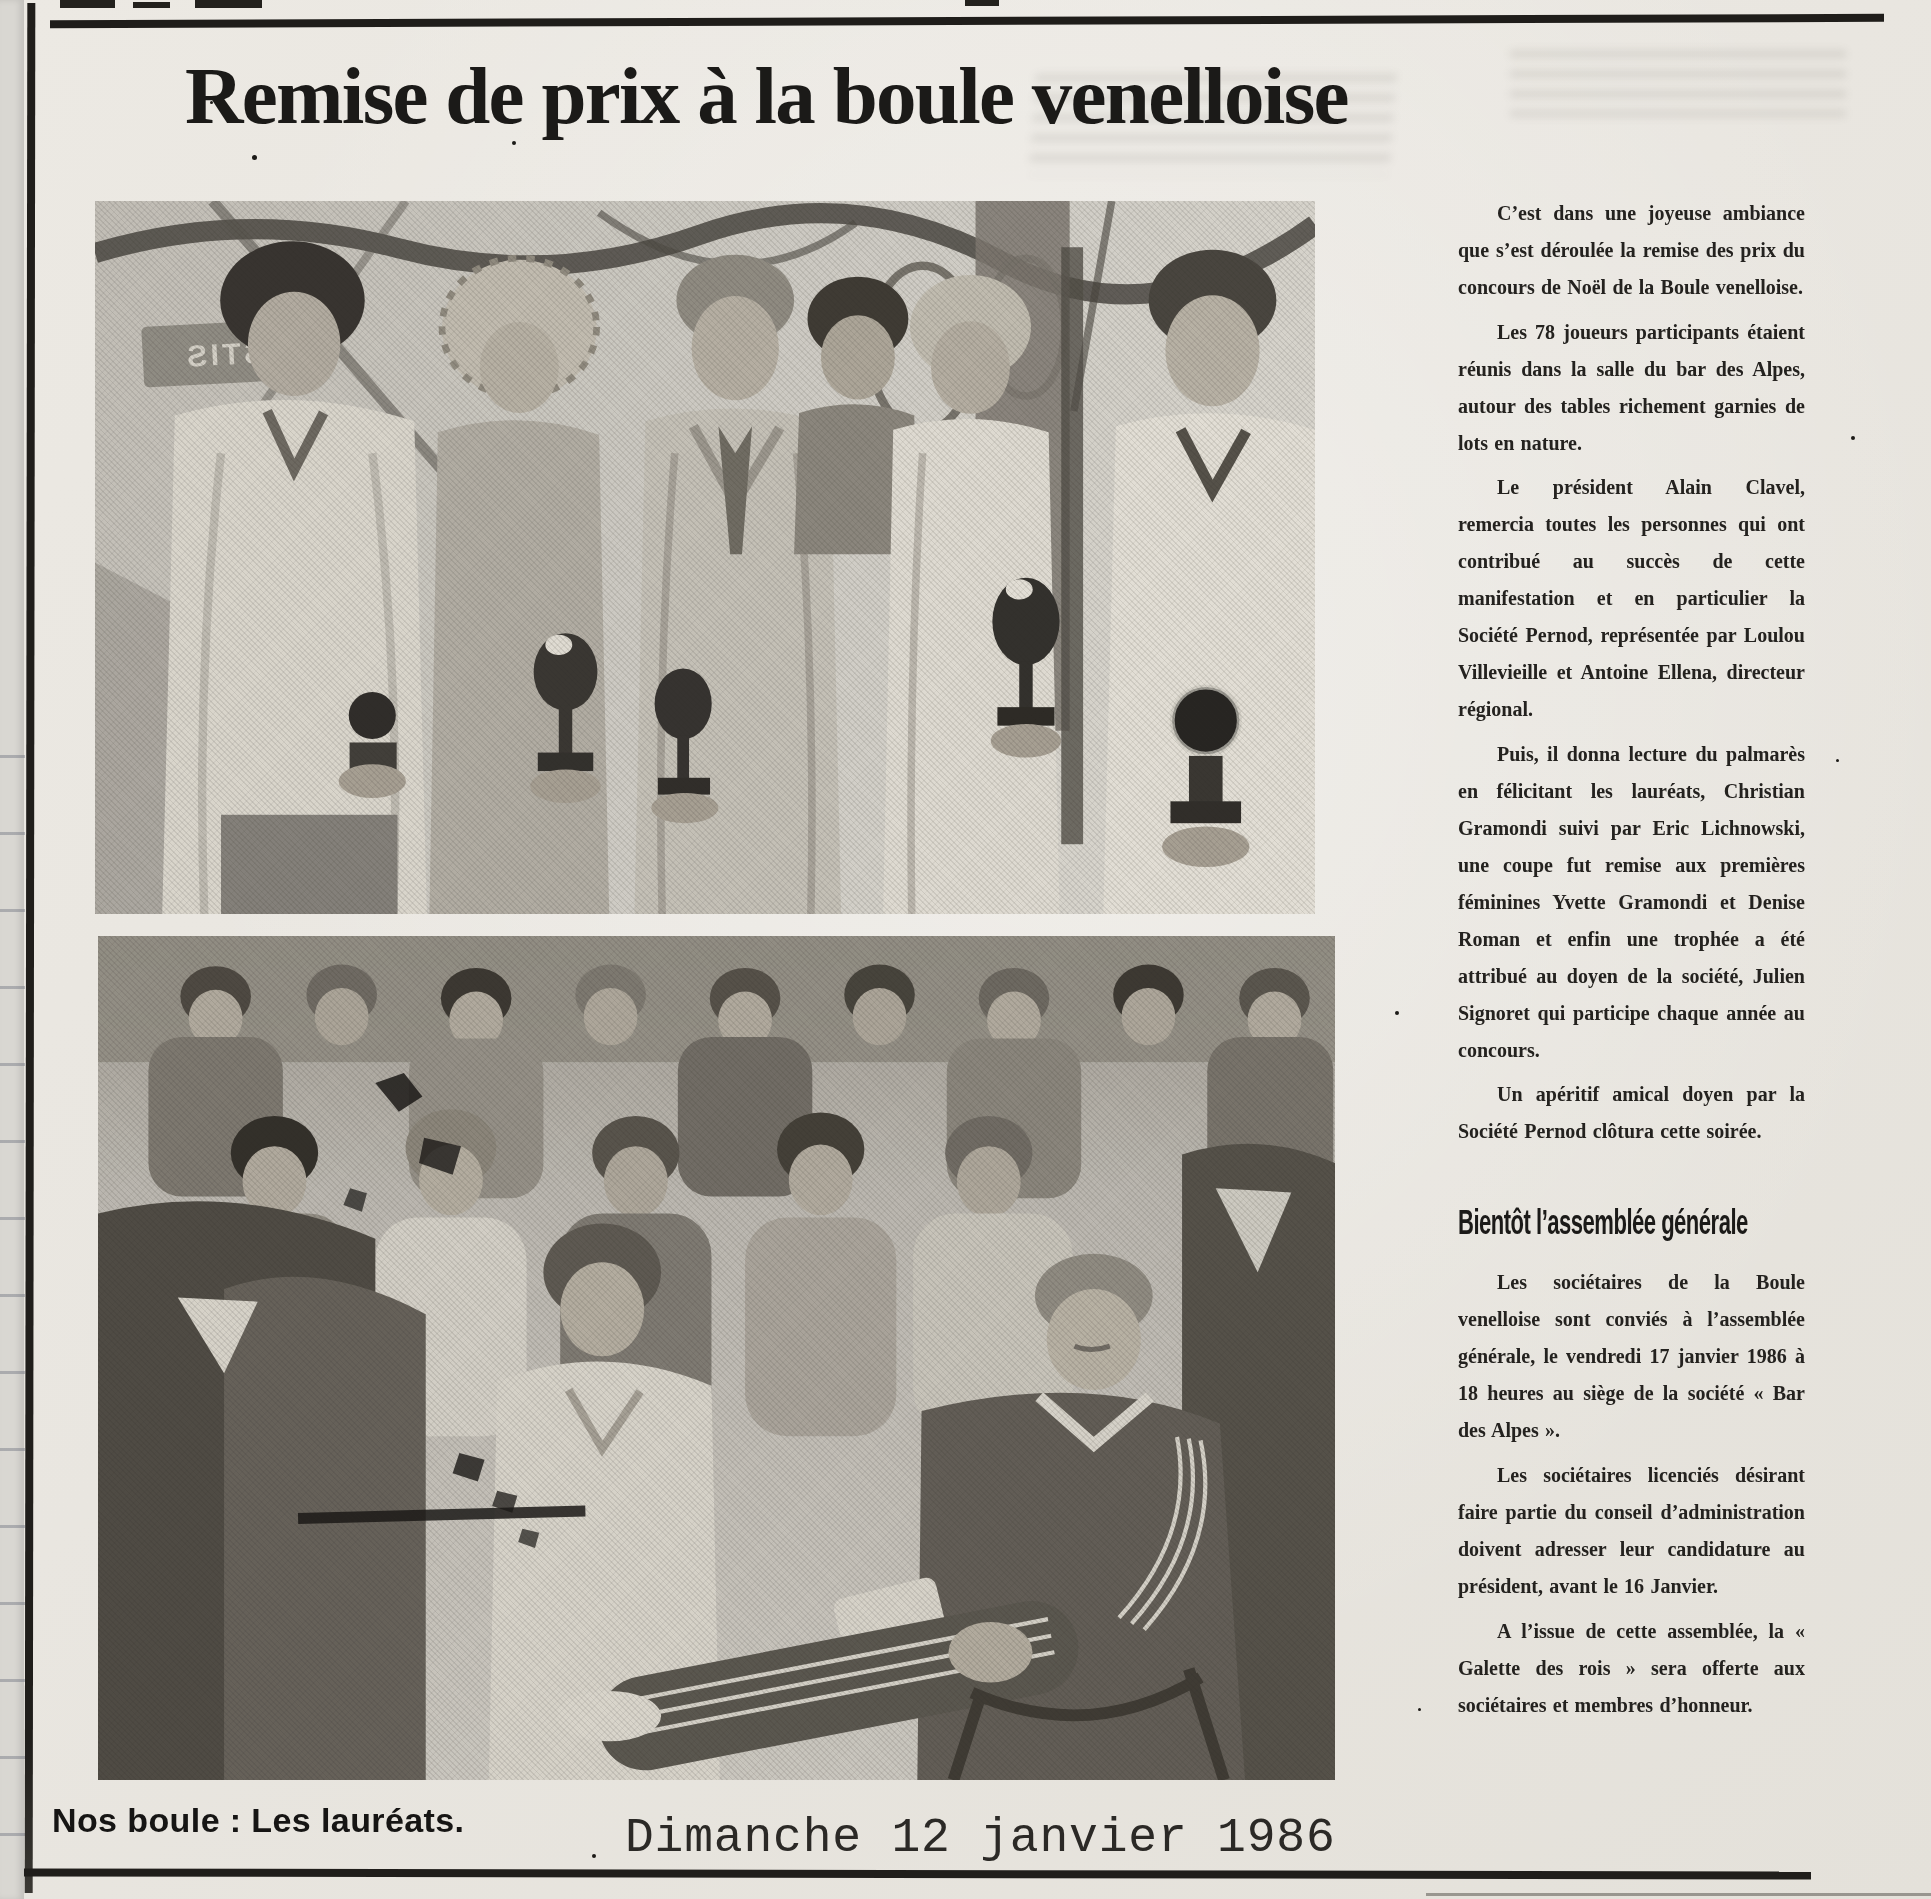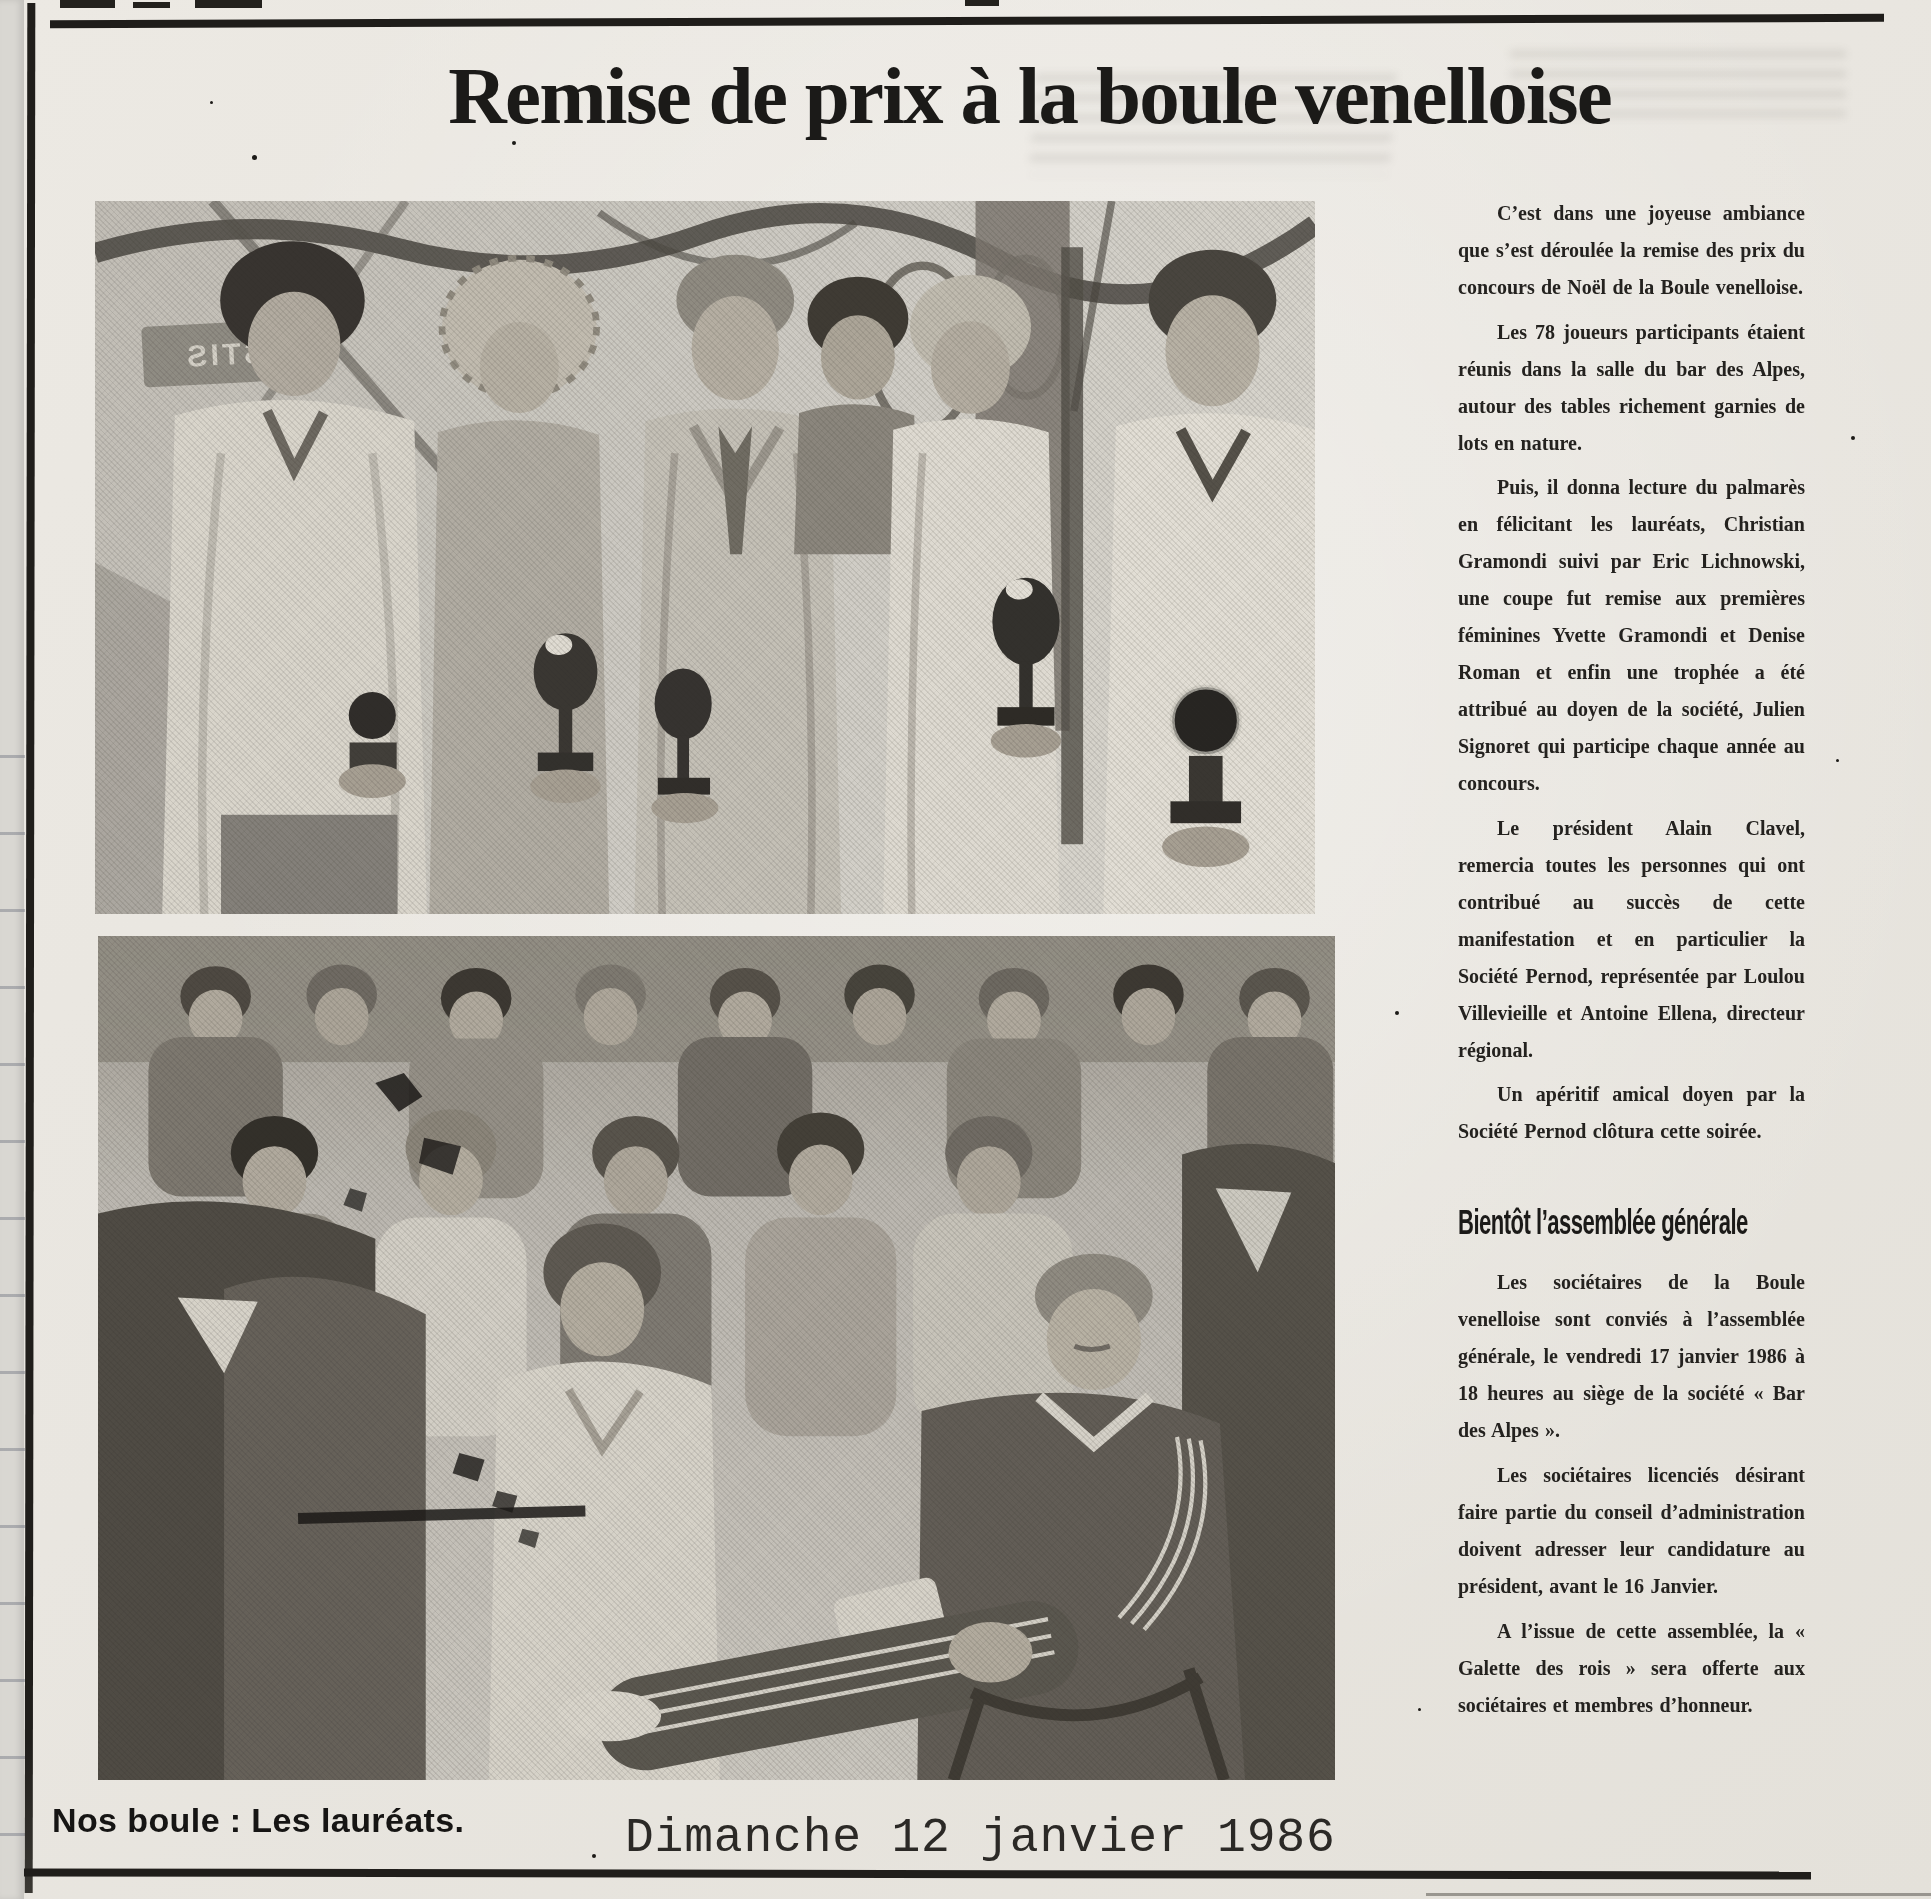--- a/index.html
+++ b/index.html
@@ -17,21 +17,21 @@
     background:repeating-linear-gradient(to bottom, rgba(0,0,0,0) 0 74px, rgba(95,100,115,.38) 74px 77px);}
   .binder-line{position:absolute;left:26px;top:3.4px;width:8.4px;height:1890px;
     background:linear-gradient(to bottom,#201e1b 0 92%, #3a3833);transform:rotate(.08deg);}
   
   .top-rule{position:absolute;left:50px;top:17px;width:1834px;height:7.6px;background:#1f1d1a;transform:rotate(-.2deg);}
   .bottom-rule{position:absolute;left:23.5px;top:1870px;width:1787px;height:7.6px;background:#201e1b;transform:rotate(.1deg);}
   .bottom-rule-2{position:absolute;left:1426px;top:1893px;width:505px;height:2.5px;background:rgba(60,57,52,.45);}
   
   .headline{position:absolute;left:185px;top:54px;width:1426px;margin:0;
     font-family:"Liberation Serif",serif;font-weight:700;font-size:81px;line-height:1.05;
-    letter-spacing:-1.7px;text-align:right;color:#1b1a18;}
+    letter-spacing:-1.7px;text-align:left;color:#1b1a18;}
   
   .photo{position:absolute;background:#cfccc4;overflow:hidden;filter:contrast(.94) brightness(1.01);}
   .photo svg{display:block;width:100%;height:100%;}
   .photo::after{content:"";position:absolute;inset:0;pointer-events:none;
     background:
       repeating-linear-gradient(45deg, rgba(38,35,30,.10) 0 1.3px, rgba(0,0,0,0) 1.3px 3.8px),
       repeating-linear-gradient(-45deg, rgba(38,35,30,.05) 0 1.3px, rgba(0,0,0,0) 1.3px 5px);}
   .photo-1{left:95px;top:201px;width:1220px;height:713px;}
   .photo-2{left:98px;top:936px;width:1237px;height:844px;}
   
@@ -278,22 +278,22 @@
         <path d="M430,615 l30,8 -8,26 -30,-10 z" opacity=".8"></path>
         <path d="M475,660 l24,6 -6,20 -24,-8 z" opacity=".75"></path>
         <path d="M505,705 l20,5 -5,18 -20,-7 z" opacity=".7"></path>
       </g>
     </svg>
   </figure>
 
   <div class="column">
     <p>C’est dans une joyeuse ambiance que s’est déroulée la remise des prix du concours de Noël de la Boule venelloise.</p>
     <p>Les 78 joueurs participants étaient réunis dans la salle du bar des Alpes, autour des tables richement garnies de lots en nature.</p>
+    <p>Le président Alain Clavel, remercia toutes les personnes qui ont contribué au succès de cette manifestation et en particulier la Société Pernod, représentée par Loulou Villevieille et Antoine Ellena, directeur régional.</p>
     <p>Puis, il donna lecture du palmarès en félicitant les lauréats, Christian Gramondi suivi par Eric Lichnowski, une coupe fut remise aux premières féminines Yvette Gramondi et Denise Roman et enfin une trophée a été attribué au doyen de la société, Julien Signoret qui participe chaque année au concours.</p>
-    <p>Le président Alain Clavel, remercia toutes les personnes qui ont contribué au succès de cette manifestation et en particulier la Société Pernod, représentée par Loulou Villevieille et Antoine Ellena, directeur régional.</p>
     <p>Un apéritif amical doyen par la Société Pernod clôtura cette soirée.</p>
     <h2 class="section-heading">Bientôt l’assemblée générale</h2>
     <p>Les sociétaires de la Boule venelloise sont conviés à l’assemblée générale, le vendredi 17 janvier 1986 à 18 heures au siège de la société « Bar des Alpes ».</p>
     <p>Les sociétaires licenciés désirant faire partie du conseil d’administration doivent adresser leur candidature au président, avant le 16 Janvier.</p>
     <p>A l’issue de cette assemblée, la « Galette des rois » sera offerte aux sociétaires et membres d’honneur.</p>
   </div>
 
   <div class="caption">Nos boule : Les lauréats.</div>
   <div class="date-stamp">Dimanche 12 janvier 1986</div>
 

